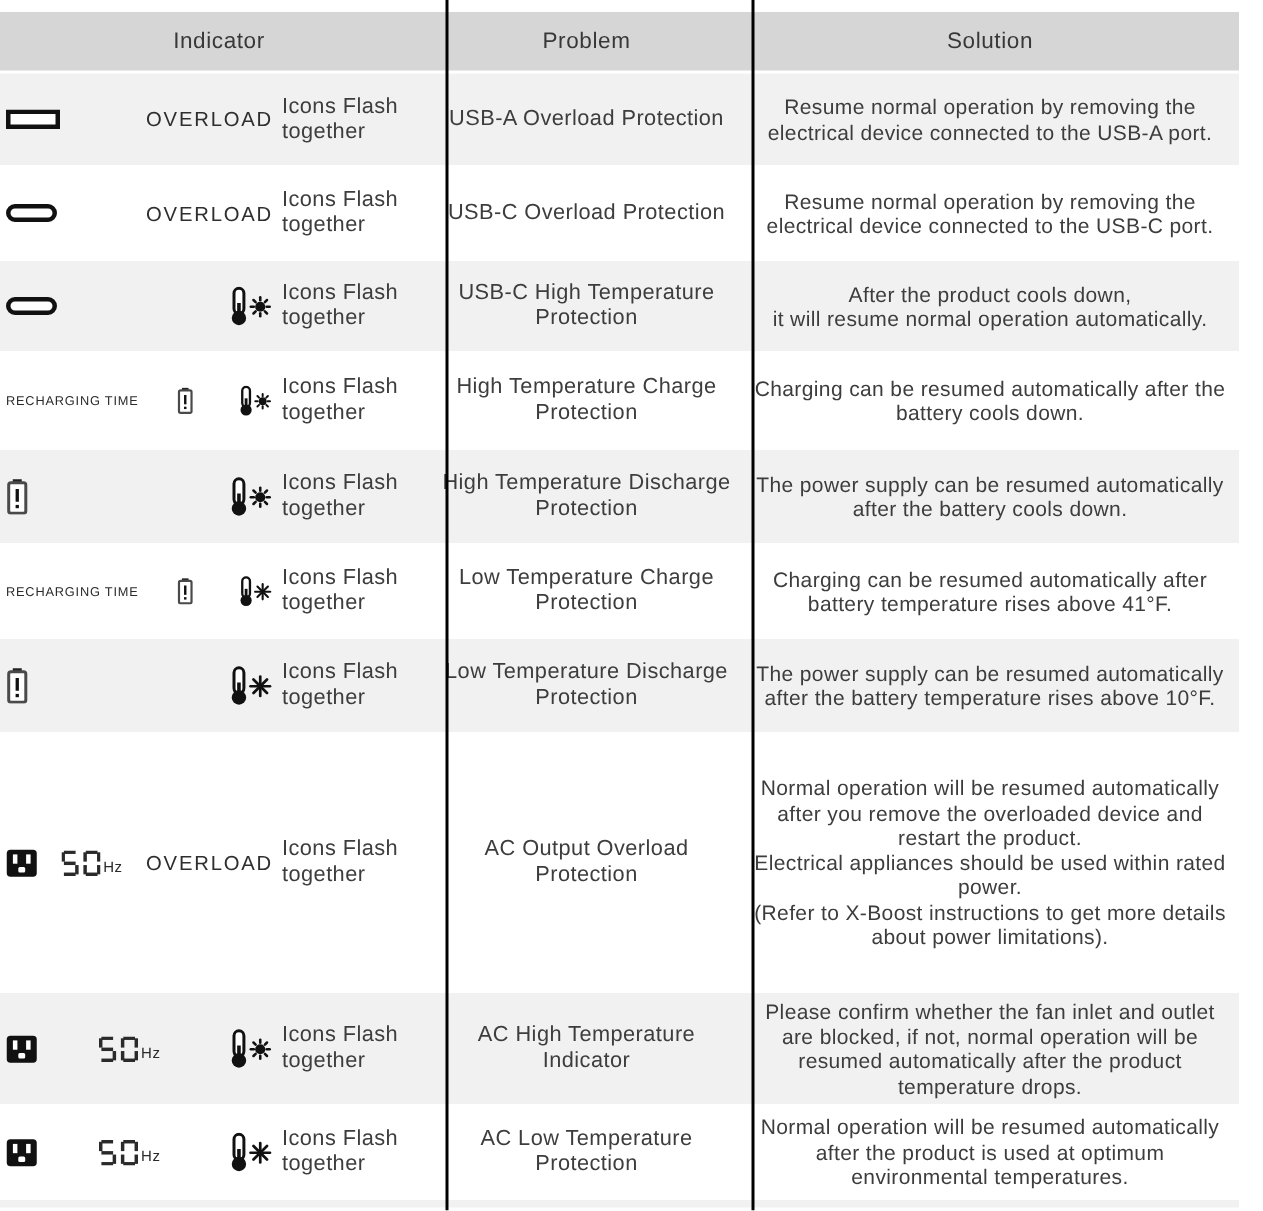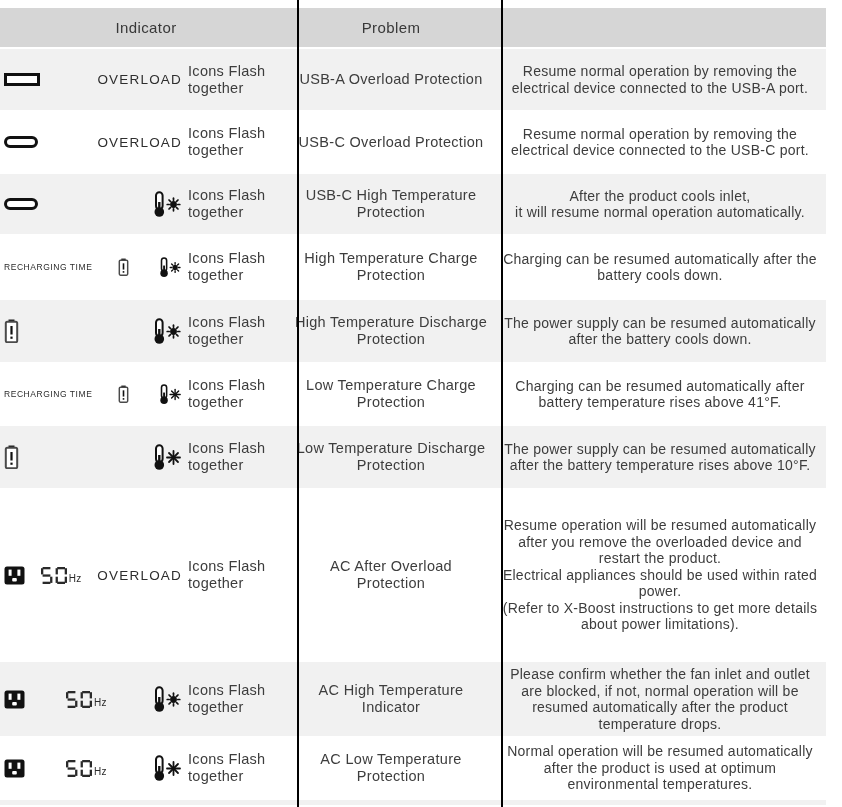--- a/index.html
+++ b/index.html
@@ -75,20 +75,21 @@
 </style>
 </head>
 <body>
 
 <div class="page">
   <div class="tablewrap">
 
     <div class="thead">
       <div class="th c-ind">Indicator</div>
       <div class="th c-prob">Problem</div>
+      <div class="th c-sol">Solution</div>
     </div>
 
     <div id="tbody">
         <div class="row">
     <div class="cell c-ind">
       <div class="ind-inner">
         <div class="ind-icons">
                 <span class="ind-icon">
                   <svg class="ic ic-usba" viewBox="0 0 36 13">
                     <rect x="1.5" y="1.5" width="33" height="10" fill="#fff" stroke="#111" stroke-width="3"></rect>
@@ -155,21 +156,21 @@
                   </svg>
                 </span>
               </div>
         <div class="flash">Icons Flash together</div>
       </div>
     </div>
     <div class="cell c-prob">
       <div class="txt">USB-C High Temperature Protection</div>
     </div>
     <div class="cell c-sol">
-      <div class="txt">After the product cools inlet,
+      <div class="txt">After the product cools down,
 it will resume normal operation automatically.</div>
     </div>
   </div>
         <div class="row">
     <div class="cell c-ind">
       <div class="ind-inner">
         <div class="ind-icons">
                 <span class="ind-text lcd">RECHARGING TIME</span>
                 <span class="ind-icon">
                   <svg class="ic ic-batt" viewBox="0 0 15 24">
@@ -351,24 +352,24 @@
                     </g>
                   </svg>
                   <span class="seg-suffix">Hz</span>
                 </span>
                 <span class="ind-text overload">OVERLOAD</span>
               </div>
         <div class="flash">Icons Flash together</div>
       </div>
     </div>
     <div class="cell c-prob">
-      <div class="txt">AC After Overload Protection</div>
-    </div>
-    <div class="cell c-sol">
-      <div class="txt">Resume operation will be resumed automatically after you remove the overloaded device and restart the product.
+      <div class="txt">AC Output Overload Protection</div>
+    </div>
+    <div class="cell c-sol">
+      <div class="txt">Normal operation will be resumed automatically after you remove the overloaded device and restart the product.
 Electrical appliances should be used within rated power.
 (Refer to X-Boost instructions to get more details about power limitations).</div>
     </div>
   </div>
         <div class="row">
     <div class="cell c-ind">
       <div class="ind-inner">
         <div class="ind-icons">
                 <span class="ind-icon">
                   <svg class="ic ic-outlet" viewBox="0 0 21 19">

